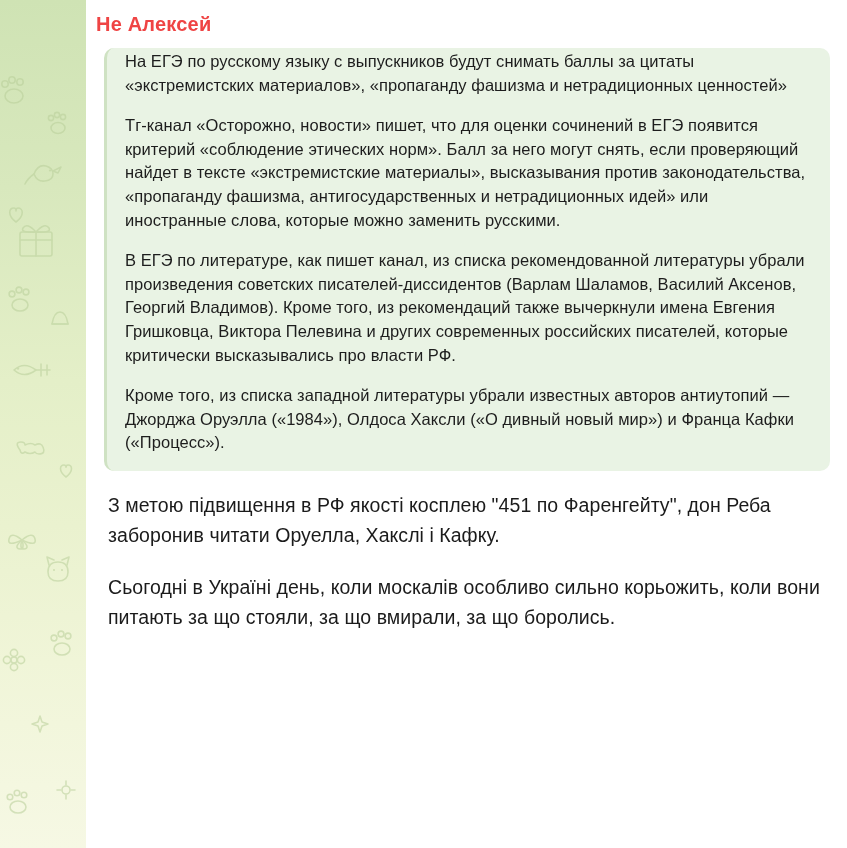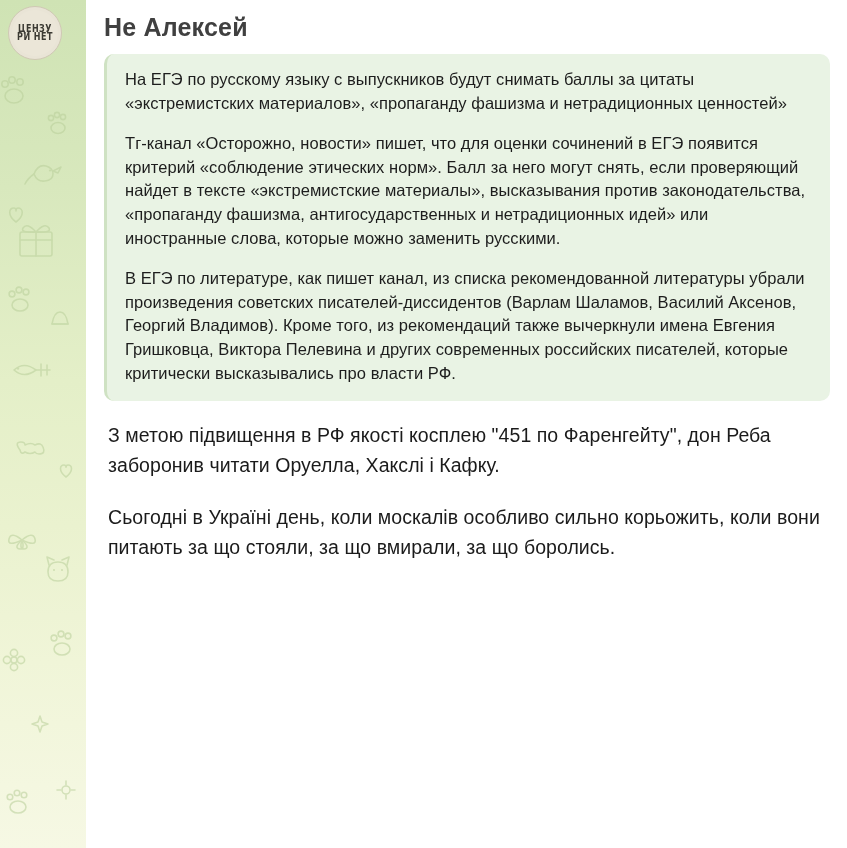--- a/index.html
+++ b/index.html
@@ -68,33 +68,33 @@
   
   .content {
     position: absolute;
     left: 86px;
     top: 0;
     right: 0;
     bottom: 0;
     padding: 0;
   }
   .author {
-    margin: 13px 0 0 18px;
-    font-size: 25px;
+    margin: 13px 0 0 10px;
+    font-size: 20px;
     font-weight: 700;
-    color: #404040;
+    color: #ef4444;
     letter-spacing: .2px;
   }
 
   .quote-card {
     margin: 12px 0 0 18px;
     width: 726px;
     background: #e9f3e4;
     border-radius: 10px 10px 10px 10px;
-    padding: 14px 18px 16px 18px;
+    padding: 2px 18px 16px 18px;
     box-sizing: border-box;
     border-left: 3px solid #cfe2c3;
   }
   .quote-card p {
     margin: 0 0 17px 0;
     font-size: 16.5px;
     line-height: 1.43;
     color: #1d1d1d;
     letter-spacing: .05px;
   }
@@ -213,36 +213,31 @@
         <circle cx="-1" cy="-7" r="2.8"></circle>
         <circle cx="6" cy="-5" r="2.8"></circle>
       </g>
       <g transform="translate(60,318)">
         <path d="M-8 6 q2 -12 8 -12 q6 0 8 12z"></path>
         <path d="M-8 6 h16"></path>
       </g>
     </g>
   </svg>
 
-  <div class="avatar">
-    <div class="av-inner">
-      <span class="av-line">ЦЕНЗУ</span>
-      <span class="av-line">РИ НЕТ</span>
-    </div>
-  </div>
 </div>
 
 <div class="content">
 
   <div class="author">Не Алексей</div>
 
   <div class="quote-card">
     <p>На ЕГЭ по русскому языку с выпускников будут снимать баллы за цитаты «экстремистских материалов», «пропаганду фашизма и нетрадиционных ценностей»</p>
     <p>Тг-канал «Осторожно, новости» пишет, что для оценки сочинений в ЕГЭ появится критерий «соблюдение этических норм». Балл за него могут снять, если проверяющий найдет в тексте «экстремистские материалы», высказывания против законодательства, «пропаганду фашизма, антигосударственных и нетрадиционных идей» или иностранные слова, которые можно заменить русскими.</p>
     <p>В ЕГЭ по литературе, как пишет канал, из списка рекомендованной литературы убрали произведения советских писателей-диссидентов (Варлам Шаламов, Василий Аксенов, Георгий Владимов). Кроме того, из рекомендаций также вычеркнули имена Евгения Гришковца, Виктора Пелевина и других современных российских писателей, которые критически высказывались про власти РФ.</p>
+    <p>Кроме того, из списка западной литературы убрали известных авторов антиутопий — Джорджа Оруэлла («1984»), Олдоса Хаксли («О дивный новый мир») и Франца Кафки («Процесс»).</p>
   </div>
 
   <div class="body-text">
     <p>З метою підвищення в РФ якості косплею "451 по Фаренгейту", дон Реба заборонив читати Оруелла, Хакслі і Кафку.</p>
     <p>Сьогодні в Україні день, коли москалів особливо сильно корьожить, коли вони питають за що стояли, за що вмирали, за що боролись.</p>
   </div>
 
 </div>
 
 </body></html>

